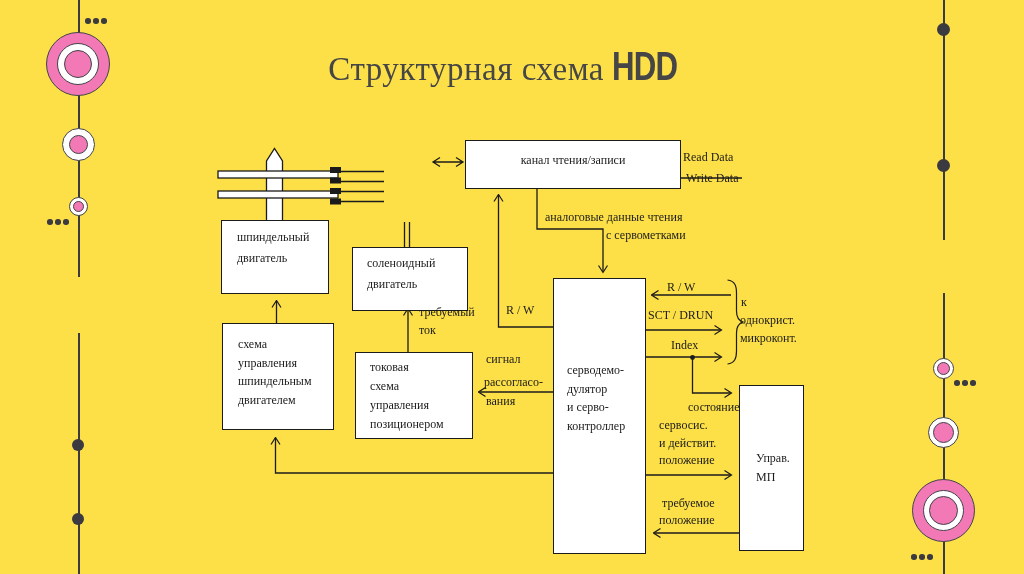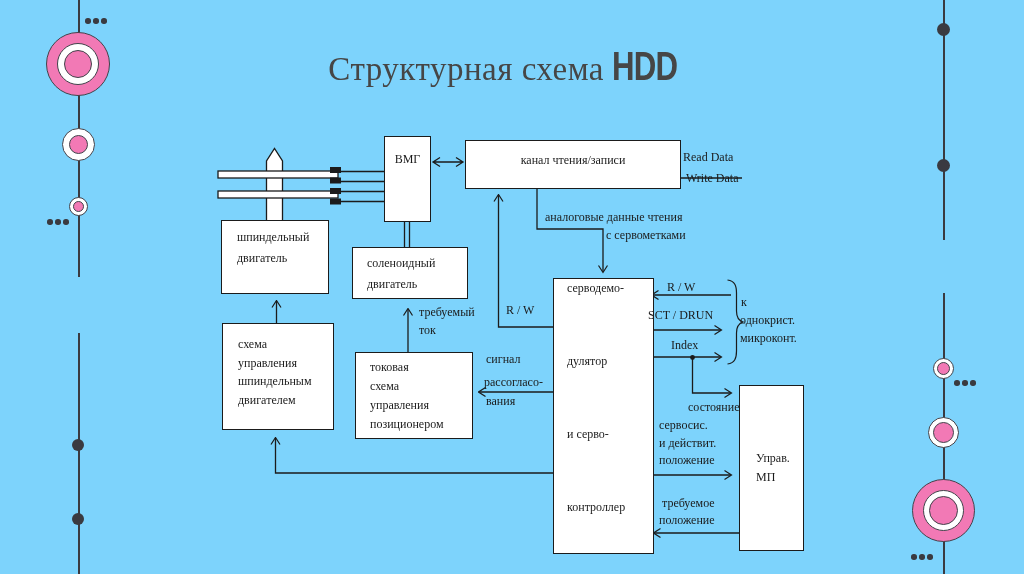--- a/index.html
+++ b/index.html
@@ -1,16 +1,16 @@
 <!DOCTYPE html>
 <html style="--pink: #f279b5; --ink: #1b1b1b; --title-ink: #464646; --decor-ink: #3a3a40;"><head>
 <meta charset="utf-8">
 <style>
   html,body{margin:0;padding:0;background:#fff}
-  .stage{position:relative;width:1024px;height:574px;background:#7dd3fc;overflow:hidden;
+  .stage{position:relative;width:1024px;height:574px;background:#fde047;overflow:hidden;
          font-family:"Liberation Serif","DejaVu Serif",serif;}
   
   .title{position:absolute;left:0;right:0;top:44px;margin:0;text-align:center;
          font-weight:400;font-size:33px;letter-spacing:.5px;color:var(--title-ink,#474747)}
   .hdd{display:inline-block;font-family:"Liberation Sans","DejaVu Sans",sans-serif;
        font-weight:700;font-size:40px;letter-spacing:-1px;margin-left:8px;
        transform:scaleX(.78);transform-origin:0 78%;color:var(--title-ink,#3d3d3d)}
   
   .block{position:absolute;box-sizing:border-box;border:1.4px solid var(--ink,#1b1b1b);
          background:#fff;font-size:12px;color:var(--ink,#1b1b1b)}
@@ -119,53 +119,50 @@
     <path class="d" d="M645 357 H721" marker-end="url(#ar)"></path>
     <circle class="dk" cx="692.5" cy="357.5" r="2.4"></circle>
     <path class="d" d="M692.5 357.5 V393 H731" marker-end="url(#ar)"></path>
     <path class="d" d="M645 475 H731" marker-end="url(#ar)"></path>
     <path class="d" d="M739 533 H654" marker-end="url(#ar)"></path>
     <path class="d" d="M553 473 H275.5 V438" marker-end="url(#ar)"></path>
 
     <path class="d" style="stroke-width:1.2px" d="M727.5 280 C735 281 736.5 286 736.5 293 L736.5 311 C736.5 317.5 738.5 320.5 743 322 C738.5 323.5 736.5 326.5 736.5 333 L736.5 351 C736.5 358 735 363 727.5 364"></path>
   </svg>
 
-  <div class="block" style="left:384px;top:136px;width:47px;height:86px;text-align:center;padding-top:15px">
-    <div>ВМГ</div>
-  </div>
 
   <div class="block" style="left:465px;top:140px;width:216px;height:49px;display:flex;align-items:center;justify-content:center;padding-bottom:8px">
     <div>канал чтения/записи</div>
   </div>
 
   <div class="block" style="left:221px;top:220px;width:108px;height:74px;padding:6px 0 0 15px;line-height:21px">
     <div>шпиндельный</div>
     <div>двигатель</div>
   </div>
 
-  <div class="block" style="left:352px;top:247px;width:116px;height:52px;padding:5px 0 0 14px;line-height:21px">
+  <div class="block" style="left:352px;top:247px;width:116px;height:64px;padding:5px 0 0 14px;line-height:21px">
     <div>соленоидный</div>
     <div>двигатель</div>
   </div>
 
   <div class="block" style="left:222px;top:323px;width:112px;height:107px;padding:11px 0 0 15px;line-height:18.5px">
     <div>схема</div>
     <div>управления</div>
     <div>шпиндельным</div>
     <div>двигателем</div>
   </div>
 
   <div class="block" style="left:355px;top:352px;width:118px;height:87px;padding:5px 0 0 14px;line-height:19px">
     <div>токовая</div>
     <div>схема</div>
     <div>управления</div>
     <div>позиционером</div>
   </div>
 
-  <div class="block" style="left:553px;top:278px;width:101px;height:276px;display:flex;flex-direction:column;justify-content:space-between;padding:0 0 36px 13px;line-height:18.5px">
+  <div class="block" style="left:553px;top:278px;width:93px;height:276px;display:flex;flex-direction:column;justify-content:center;padding:0 0 36px 13px;line-height:18.5px">
     <div>серводемо-</div>
     <div>дулятор</div>
     <div>и серво-</div>
     <div>контроллер</div>
   </div>
 
   <div class="block" style="left:739px;top:385px;width:65px;height:166px;display:flex;flex-direction:column;justify-content:center;padding-left:16px;line-height:19px">
     <div>Управ.</div>
     <div>МП</div>
   </div>

